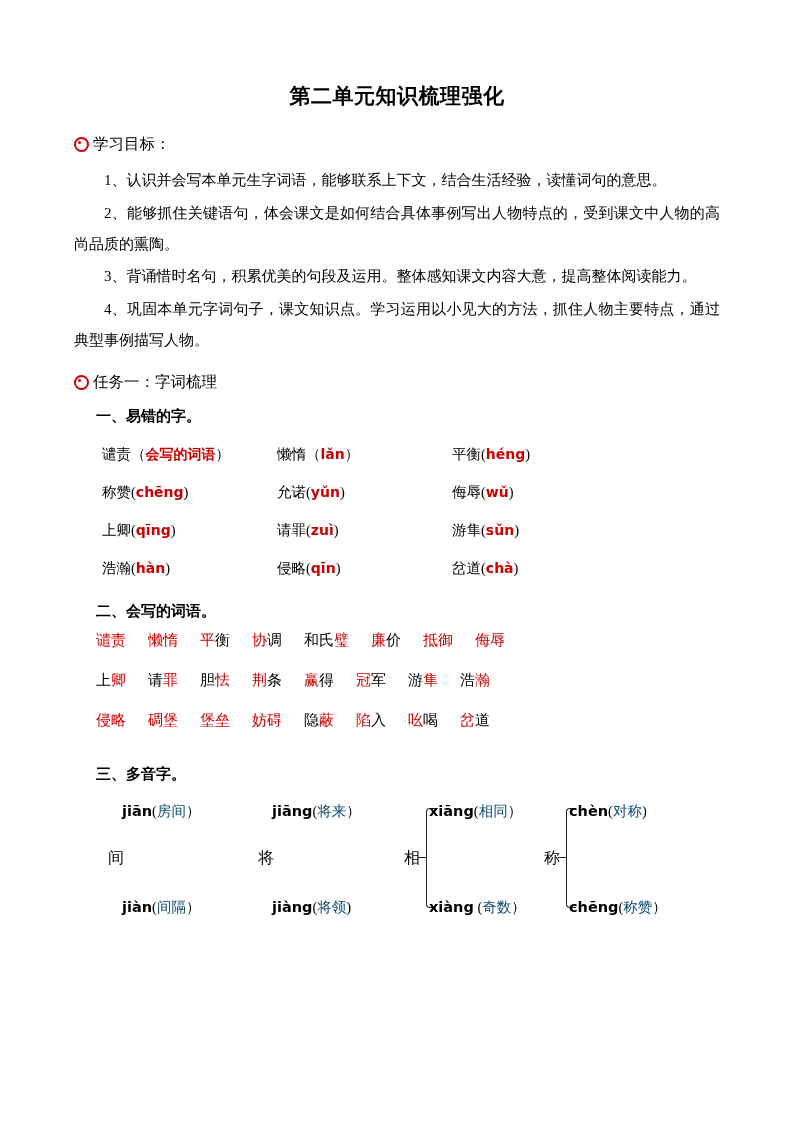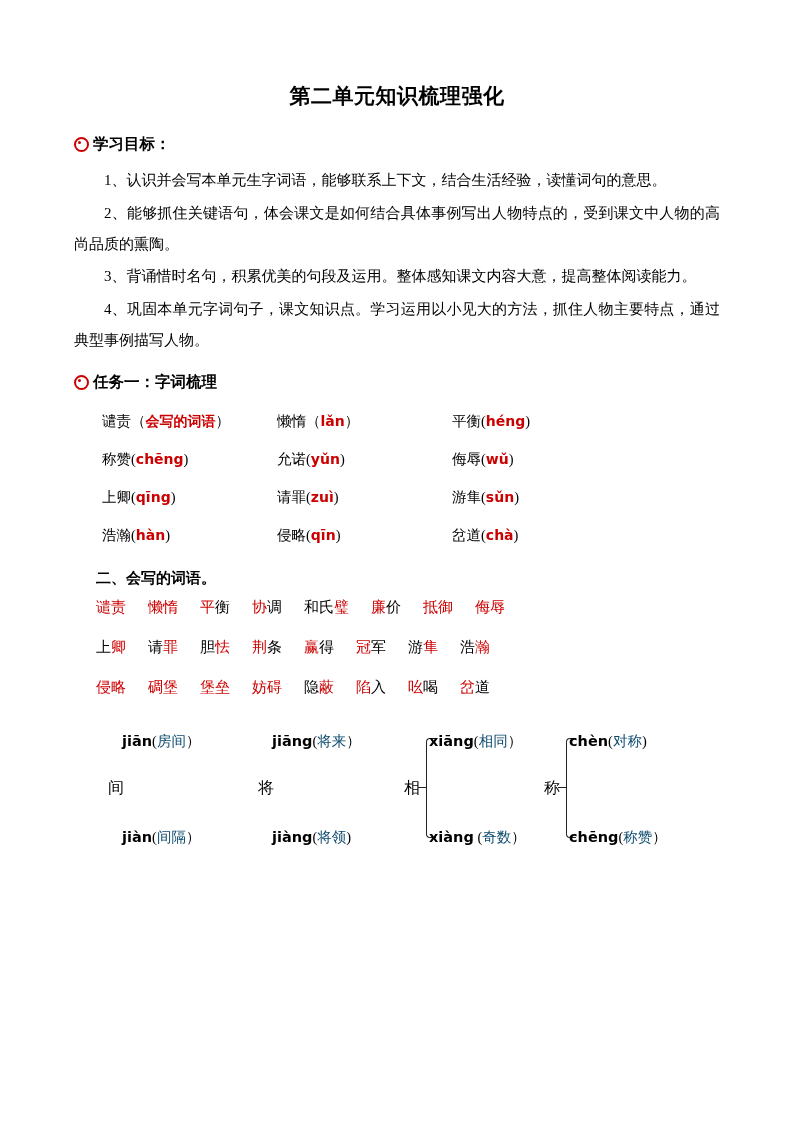--- a/index.html
+++ b/index.html
@@ -28,21 +28,21 @@
     font-family: "DejaVu Sans", "Liberation Sans", sans-serif;
     font-weight: bold;
     font-size: 21px;
     letter-spacing: 0.5px;
     margin: 26px 0 24px 0;
   }
 
   
   .sec-head {
     font-family: "DejaVu Sans", "Liberation Sans", sans-serif;
-    font-weight: bold;
+    font-weight: normal;
     font-size: 15.5px;
     margin: 16px 0 10px 0;
     display: flex;
     align-items: center;
     gap: 1px;
   }
   .ring {
     display: inline-block;
     width: 11px;
     height: 11px;
@@ -191,20 +191,21 @@
   <p class="obj">1、认识并会写本单元生字词语，能够联系上下文，结合生活经验，读懂词句的意思。</p>
   <p class="obj">2、能够抓住关键语句，体会课文是如何结合具体事例写出人物特点的，受到课文中人物的高尚品质的熏陶。</p>
   <p class="obj">3、背诵惜时名句，积累优美的句段及运用。整体感知课文内容大意，提高整体阅读能力。</p>
   <p class="obj">4、巩固本单元字词句子，课文知识点。学习运用以小见大的方法，抓住人物主要特点，通过典型事例描写人物。</p>
 
   <div class="sec-head">
     <span class="ring"></span>
     <span>任务一：字词梳理</span>
   </div>
 
+  <div class="sub-head">一、易错的字。</div>
   <div class="pinyin-grid">
       <div class="pinyin-row">
         <div class="pinyin-cell"><span>谴责（</span><span class="py">会写的词语</span><span>）</span></div>
         <div class="pinyin-cell"><span>懒惰（</span><span class="py">lǎn</span><span>）</span></div>
         <div class="pinyin-cell"><span>平衡(</span><span class="py">héng</span><span>)</span></div>
       </div>
       <div class="pinyin-row">
         <div class="pinyin-cell"><span>称赞(</span><span class="py">chēng</span><span>)</span></div>
         <div class="pinyin-cell"><span>允诺(</span><span class="py">yǔn</span><span>)</span></div>
         <div class="pinyin-cell"><span>侮辱(</span><span class="py">wǔ</span><span>)</span></div>
@@ -248,20 +249,21 @@
         <div class="word"><span class="r">碉堡</span></div>
         <div class="word"><span class="r">堡垒</span></div>
         <div class="word"><span class="r">妨碍</span></div>
         <div class="word"><span class="k">隐</span><span class="r">蔽</span></div>
         <div class="word"><span class="r">陷</span><span class="k">入</span></div>
         <div class="word"><span class="r">吆</span><span class="k">喝</span></div>
         <div class="word"><span class="r">岔</span><span class="k">道</span></div>
       </div>
     </div>
 
+  <div class="sub-head">三、多音字。</div>
   <div class="poly-wrap">
       <div class="poly poly-nb" style="left: 34px;">
         <div class="poly-base">间</div>
         <div class="poly-item top"><span class="py2">jiān</span><span>(</span><span class="gloss">房间</span><span>）</span></div>
         <div class="poly-item bot"><span class="py2">jiàn</span><span>(</span><span class="gloss">间隔</span><span>）</span></div>
       </div>
       <div class="poly poly-nb" style="left: 184px;">
         <div class="poly-base">将</div>
         <div class="poly-item top"><span class="py2">jiāng</span><span>(</span><span class="gloss">将来</span><span>）</span></div>
         <div class="poly-item bot"><span class="py2">jiàng</span><span>(</span><span class="gloss">将领</span><span>)</span></div>

